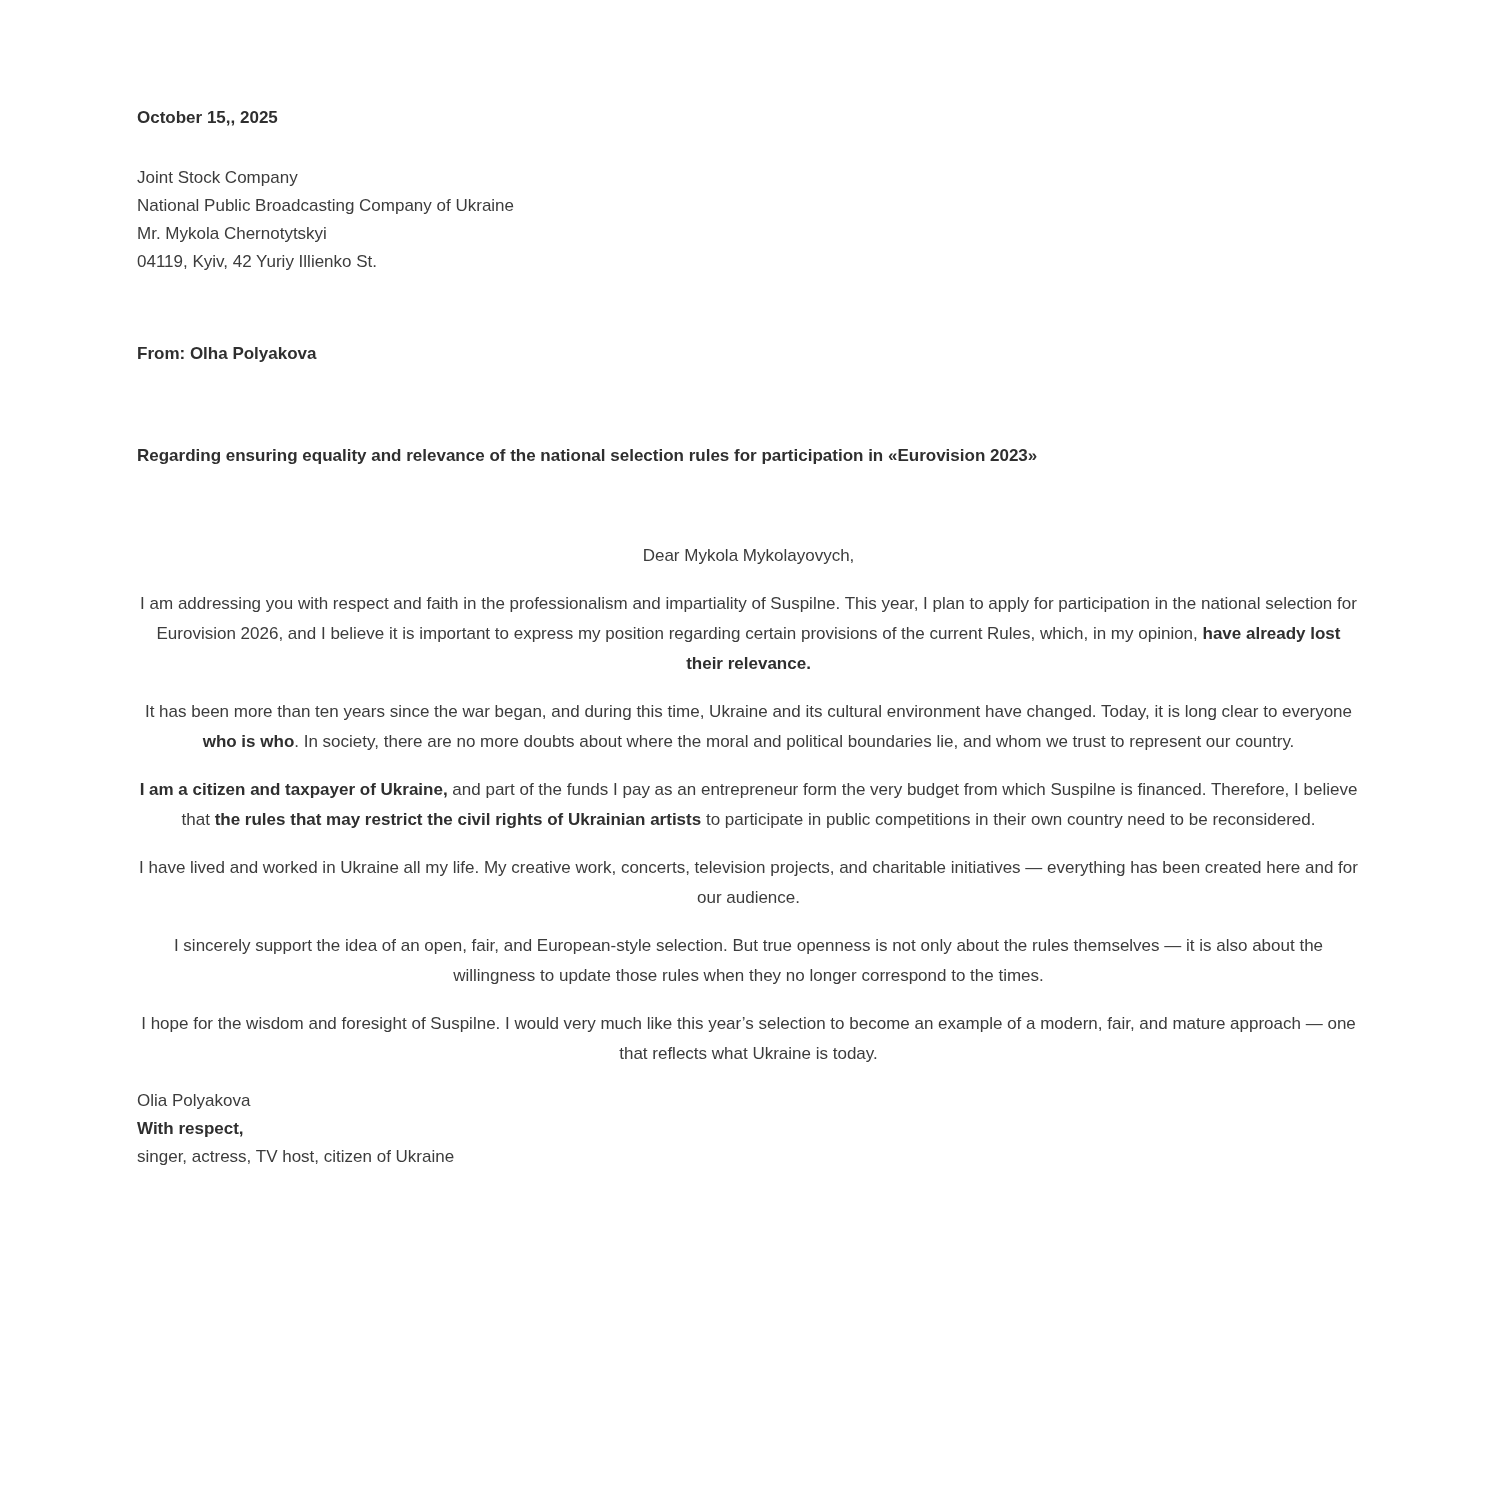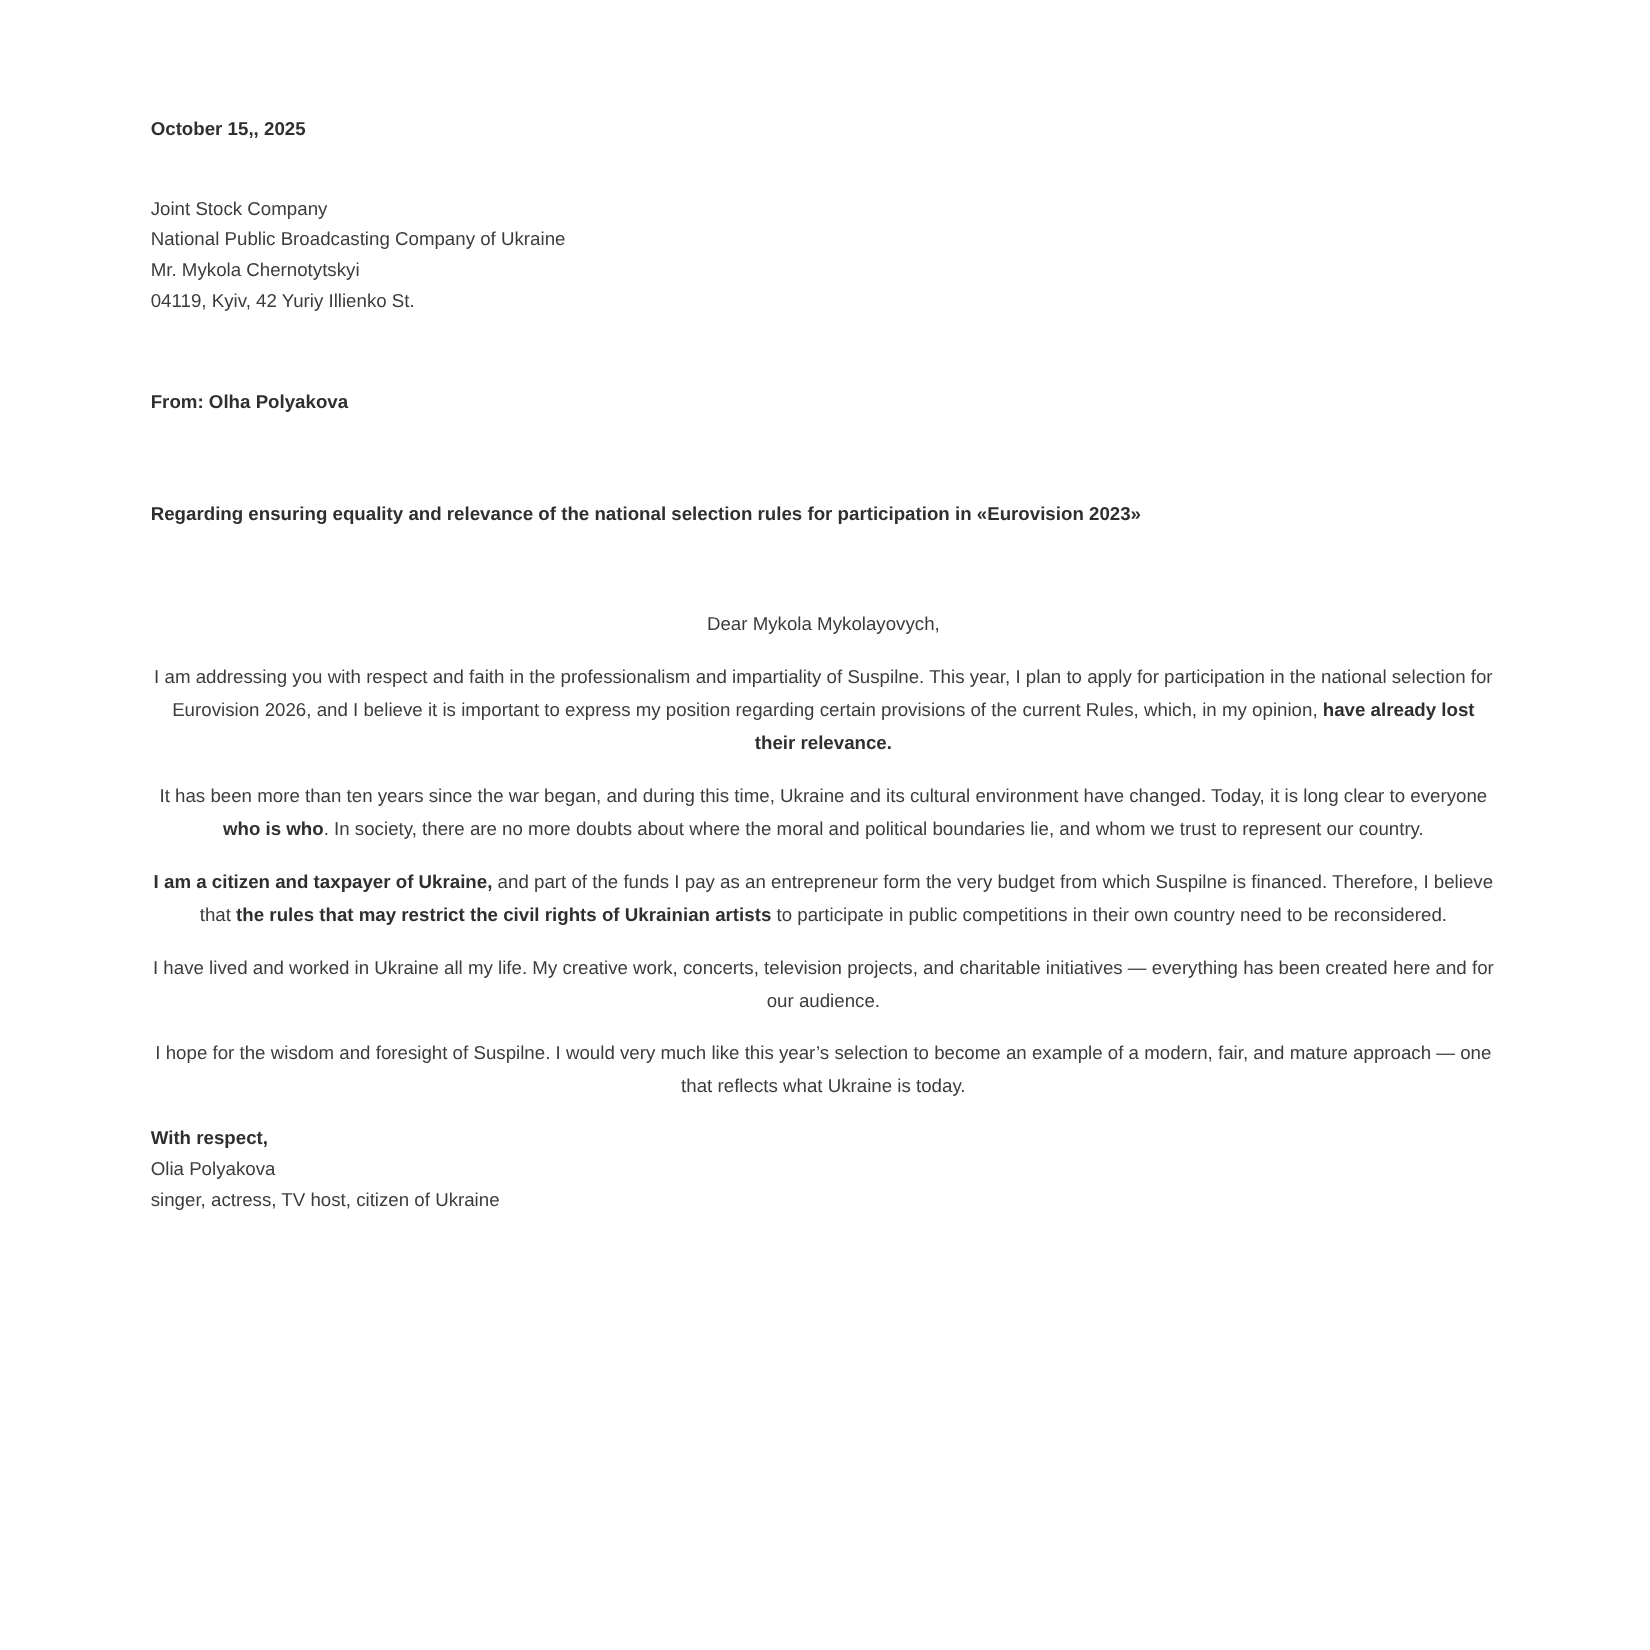--- a/index.html
+++ b/index.html
@@ -29,21 +29,21 @@
   }
   b, strong, .bold {
     font-weight: bold;
     color: #2f2f2f;
   }
   .date-line {
     font-size: 17px;
     line-height: 28px;
     font-weight: bold;
     color: #2f2f2f;
-    margin: 0 0 44px 0;
+    margin: 0 0 32px 0;
   }
   .recipient-block {
     margin: 0 0 64px 0;
   }
   .recipient-block .txt { display: block; }
   .from-block {
     margin: 0 0 73px 0;
   }
   .from-name {
     font-size: 17px;
@@ -105,23 +105,24 @@
 
   <div class="subject-line">Regarding ensuring equality and relevance of the national selection rules for participation in «Eurovision 2023»</div>
 
   <div class="body-col">
     <p class="salutation">Dear Mykola Mykolayovych,</p>
     <div id="paragraphs">
         <p><span>I am addressing you with respect and faith in the professionalism and impartiality of Suspilne. This year, I plan to apply for participation in the national selection for Eurovision 2026, and I believe it is important to express my position regarding certain provisions of the current Rules, which, in my opinion, </span><strong>have already lost their relevance.</strong></p>
         <p><span>It has been more than ten years since the war began, and during this time, Ukraine and its cultural environment have changed. Today, it is long clear to everyone </span><strong>who is who</strong><span>. In society, there are no more doubts about where the moral and political boundaries lie, and whom we trust to represent our country.</span></p>
         <p><strong>I am a citizen and taxpayer of Ukraine,</strong><span> and part of the funds I pay as an entrepreneur form the very budget from which Suspilne is financed. Therefore, I believe that </span><strong>the rules that may restrict the civil rights of Ukrainian artists</strong><span> to participate in public competitions in their own country need to be reconsidered.</span></p>
         <p><span>I have lived and worked in Ukraine all my life. My creative work, concerts, television projects, and charitable initiatives — everything has been created here and for our audience.</span></p>
+        <p><span>I sincerely support the idea of an open, fair, and European-style selection. But true openness is not only about the rules themselves — it is also about the willingness to update those rules when they no longer correspond to the times.</span></p>
         <p><span>I hope for the wisdom and foresight of Suspilne. I would very much like this year’s selection to become an example of a modern, fair, and mature approach — one that reflects what Ukraine is today.</span></p>
       </div>
 
     <div class="closing-block">
+      <span class="line">Olia Polyakova</span>
       <span class="line closing-respect">With respect,</span>
-      <span class="line">Olia Polyakova</span>
       <span class="line">singer, actress, TV host, citizen of Ukraine</span>
     </div>
   </div>
 
 </div>
 
 </body></html>

